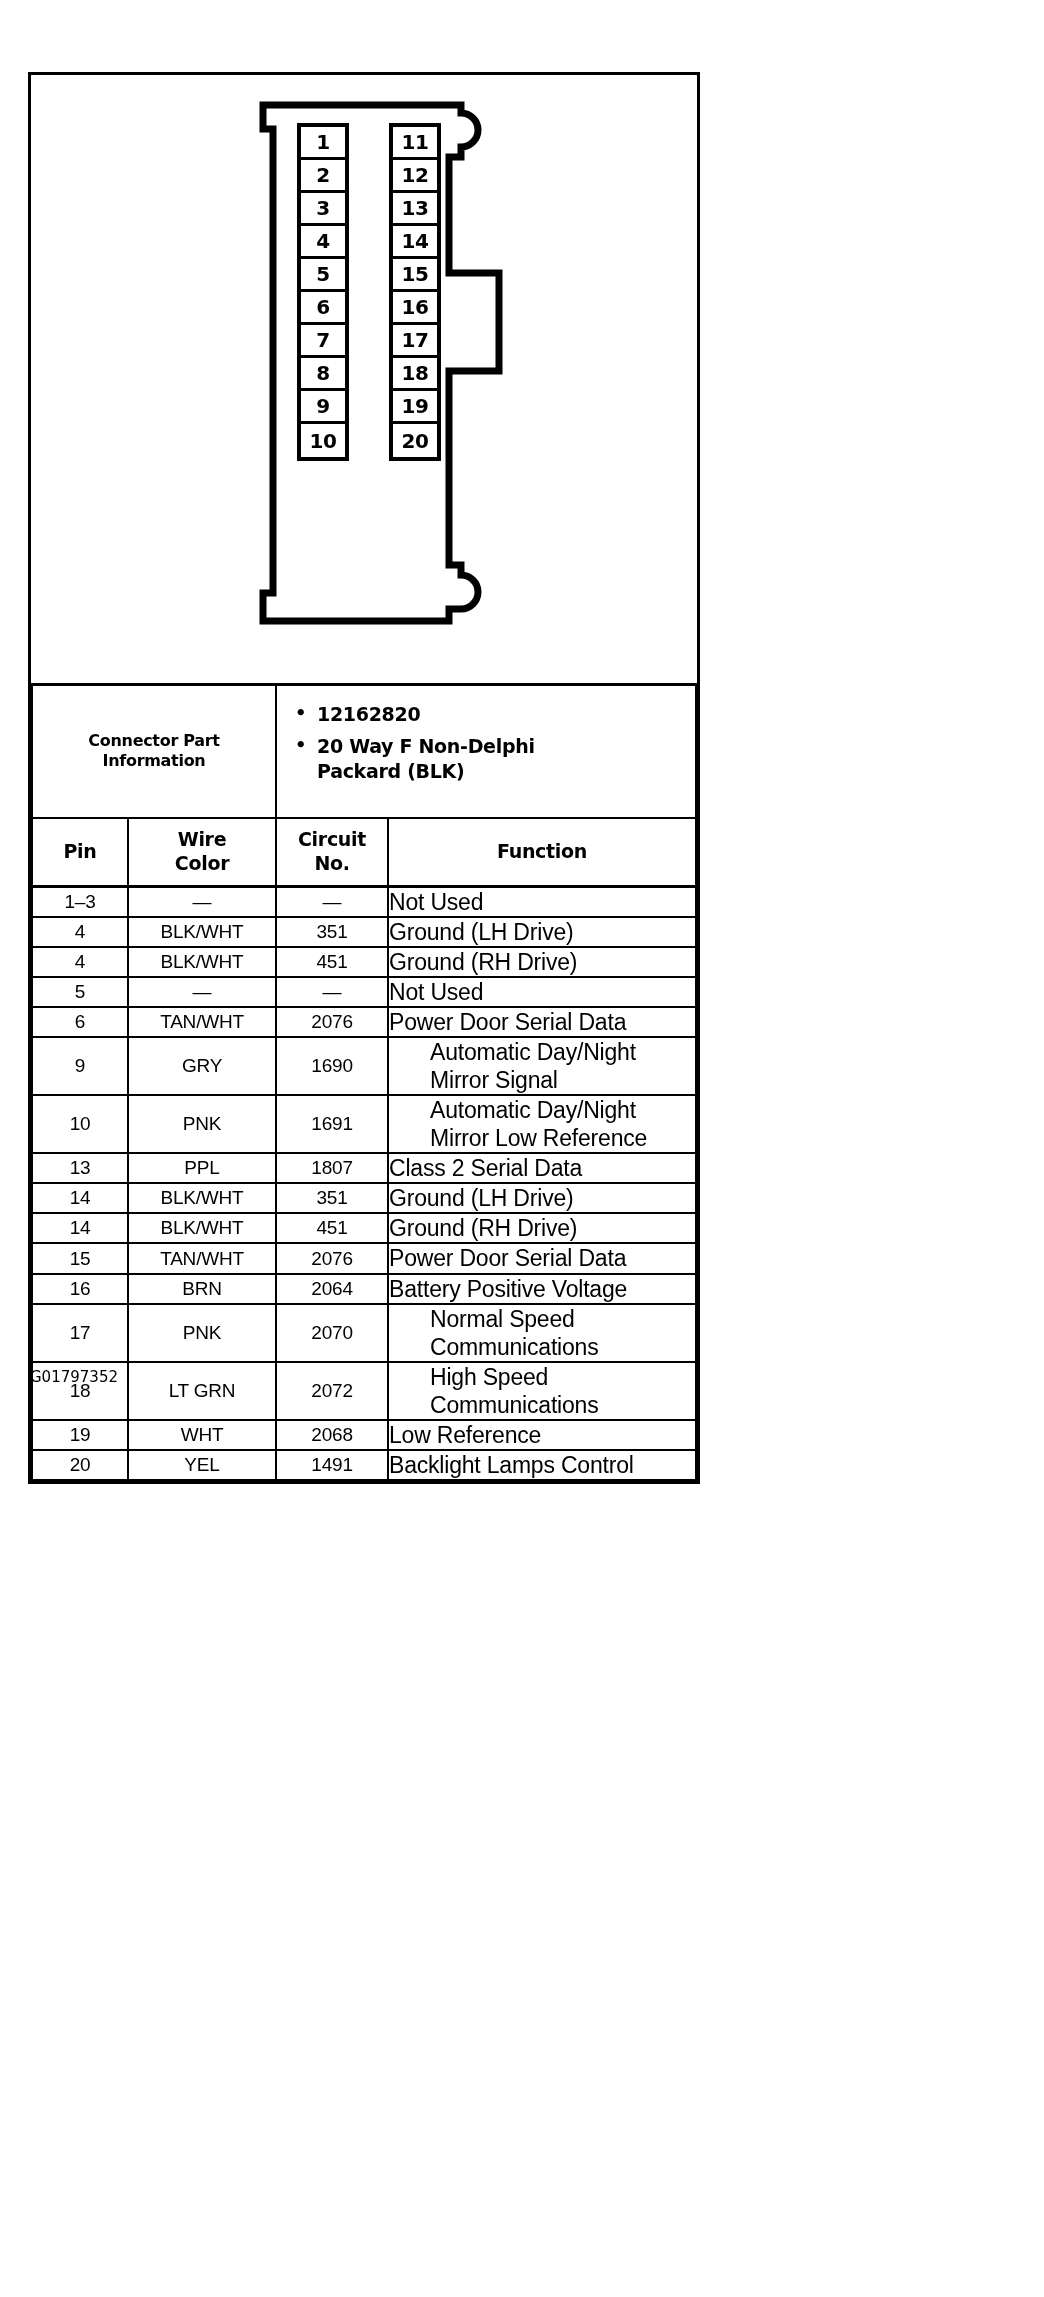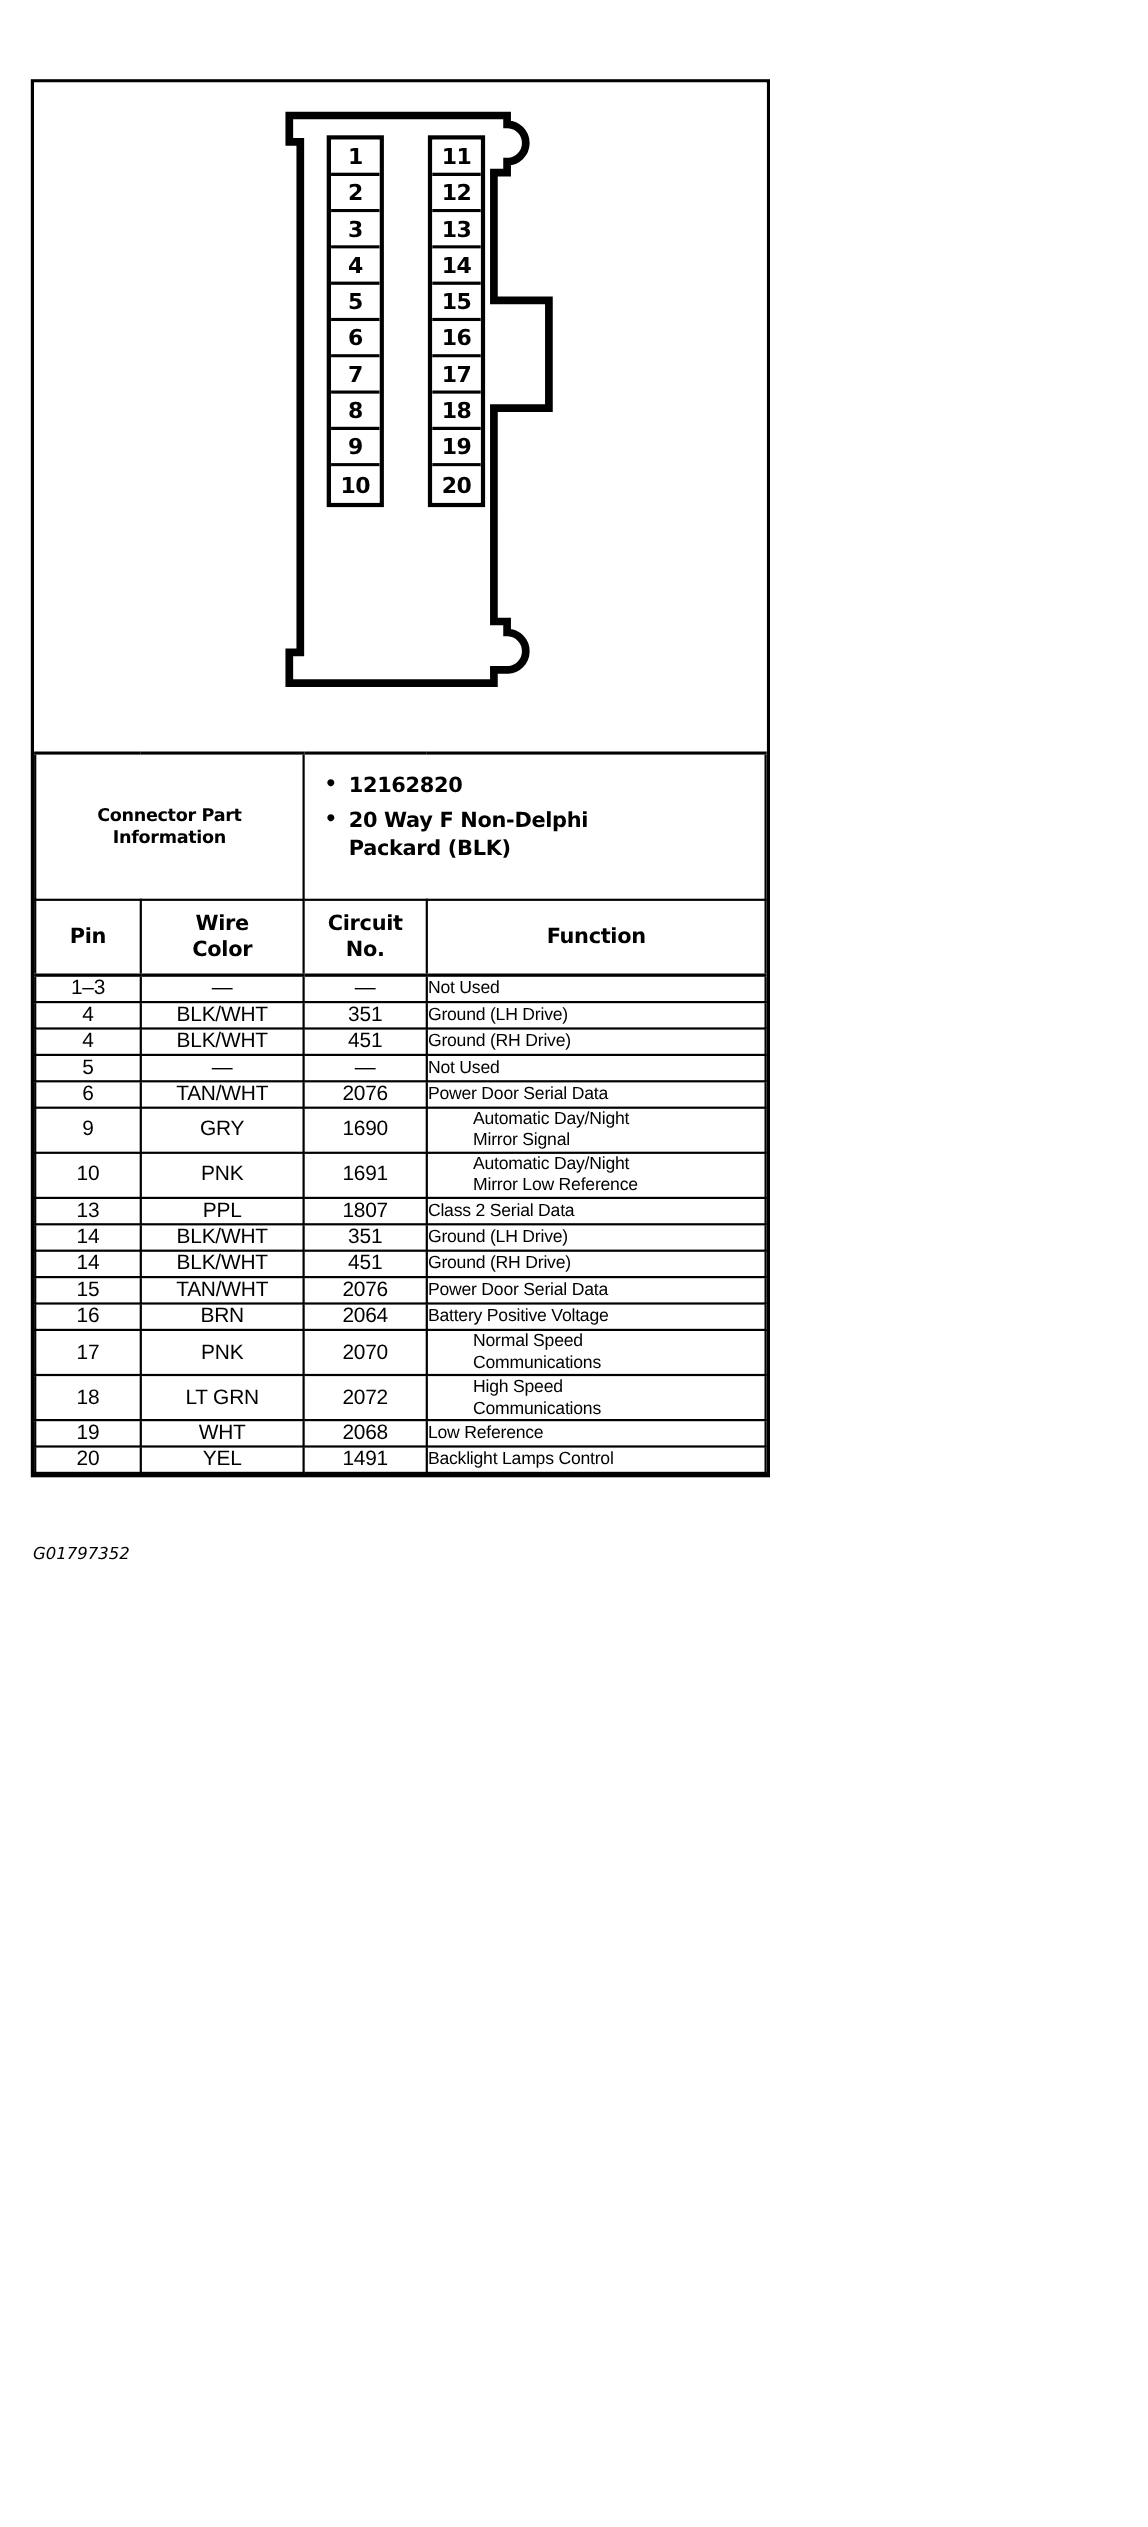--- a/index.html
+++ b/index.html
@@ -153,21 +153,21 @@
 
   
   .cell-center {
     text-align: center;
     font-size: 19px;
     padding: 9px 4px;
     letter-spacing: -0.2px;
   }
   .cell-func {
     text-align: left;
-    font-size: 16px;
+    font-size: 23px;
     padding: 9px 6px 9px 10px;
     line-height: 1.22;
     letter-spacing: -0.2px;
   }
   .two-line .cell-center,
   .two-line .cell-func { padding-top: 11px; padding-bottom: 11px; }
   .func-l2 { display: block; margin-left: 41px; }
 
   
   #figure-caption {
@@ -392,15 +392,15 @@
             <td class="cell-center">20</td>
             <td class="cell-center">YEL</td>
             <td class="cell-center">1491</td>
             <td class="cell-func">Backlight Lamps Control</td>
           </tr>
         </tbody>
     </table>
 
   </div>
 
-  <div id="figure-caption" style="top: 1403px; font-style: italic;">G01797352</div>
+  <div id="figure-caption" style="top: 1368px;">G01797352</div>
 
 </div>
 
 </body></html>

